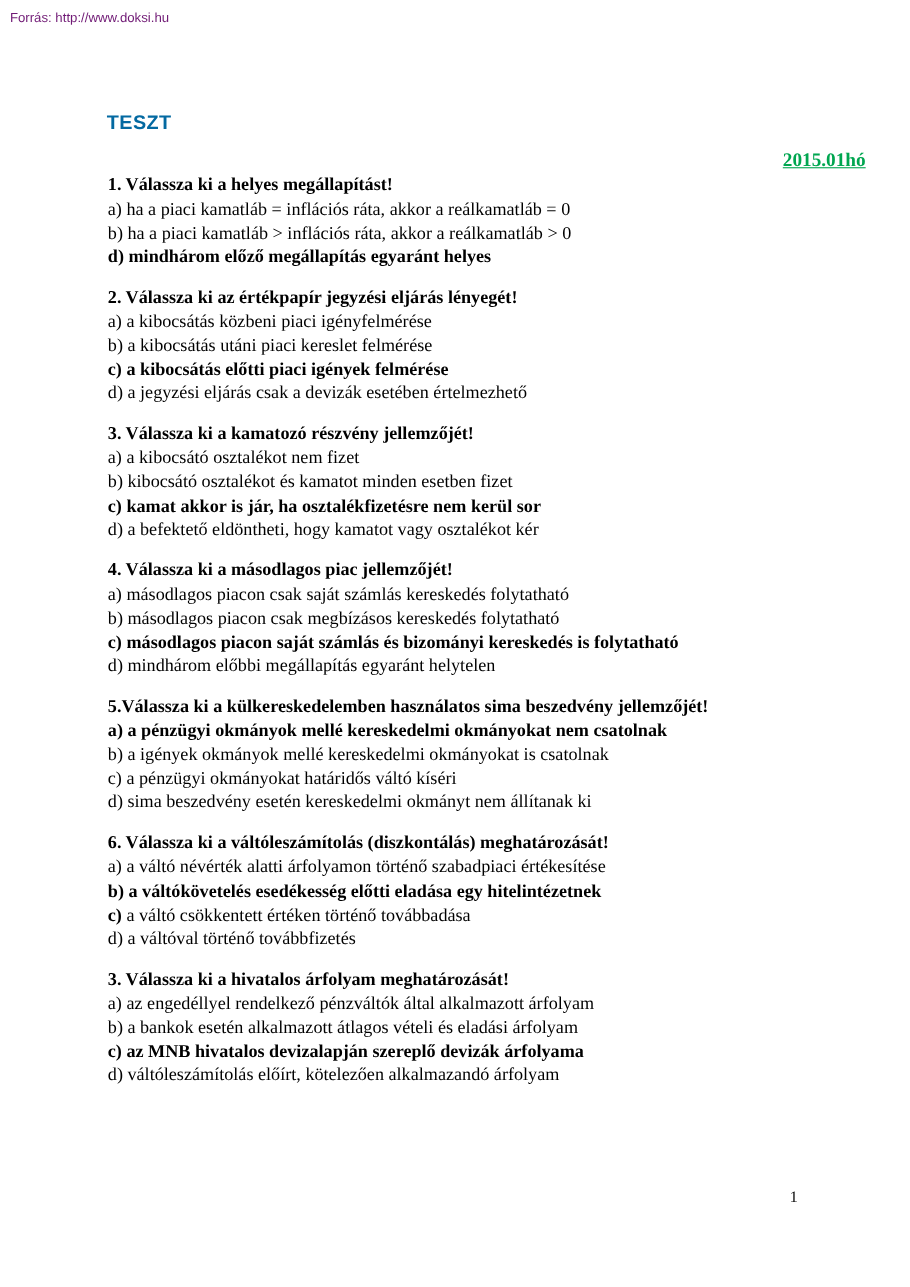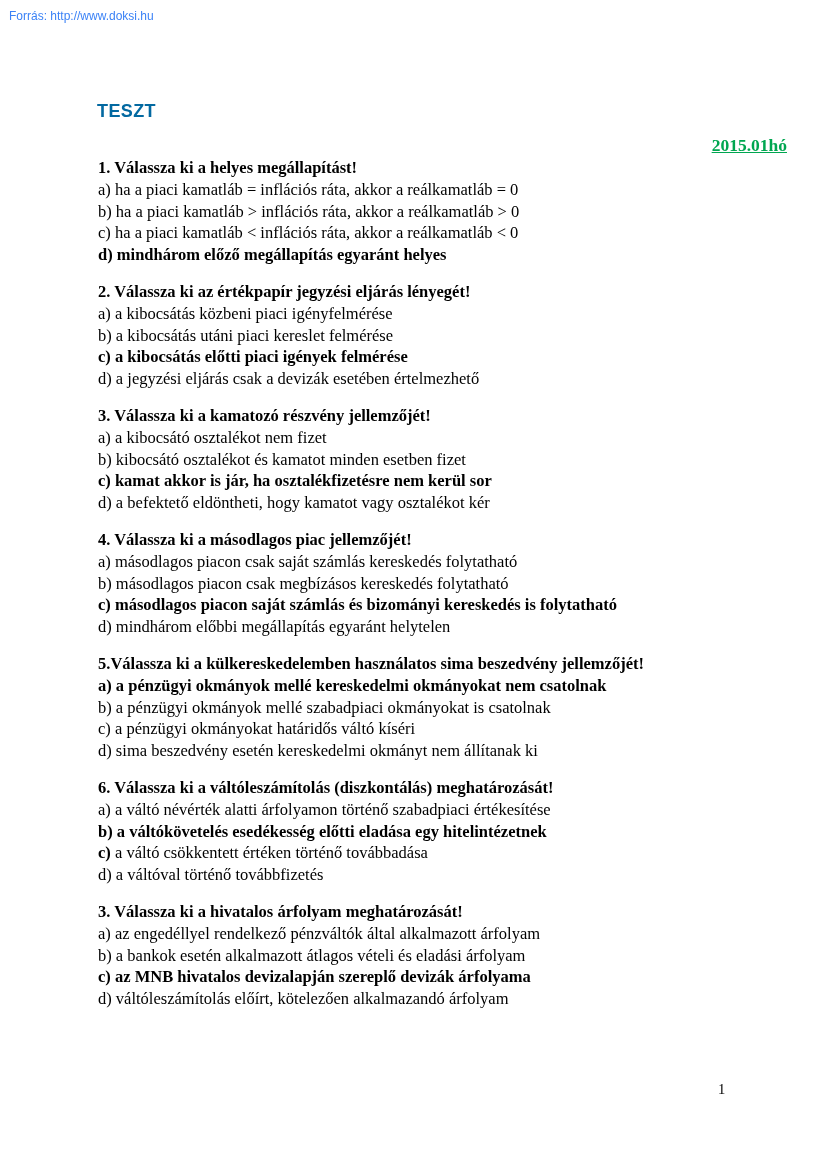--- a/index.html
+++ b/index.html
@@ -13,21 +13,21 @@
       position: relative;
       overflow: hidden;
     }
     .source-label {
       position: absolute;
       left: 9px;
       top: 9px;
       font-family: "Liberation Sans", sans-serif;
       font-size: 12px;
       line-height: 14px;
-      color: #3b82f6;
+      color: #701a75;
     }
     .content {
       position: absolute;
       left: 97px;
       top: 101px;
       width: 690px;
     }
     .doc-title {
       font-family: "Liberation Sans", sans-serif;
       font-size: 18px;
@@ -69,21 +69,20 @@
 <div class="source-label">Forrás: http://www.doksi.hu</div>
 
 <div class="content">
   <h1 class="doc-title" style="color: #0369a1;">TESZT</h1>
   <h2 class="doc-date" style="color: rgb(0, 166, 80);">2015.01hó</h2>
   <div id="questions">
       <div class="question">
         <p class="q-header">1. Válassza ki a helyes megállapítást!</p>
         <p class="">a) ha a piaci kamatláb = inflációs ráta, akkor a reálkamatláb = 0</p>
         <p class="">b) ha a piaci kamatláb &gt; inflációs ráta, akkor a reálkamatláb &gt; 0</p>
-        <p class="">c) ha a piaci kamatláb &lt; inflációs ráta, akkor a reálkamatláb &lt; 0</p>
         <p class="bold">d) mindhárom előző megállapítás egyaránt helyes</p>
       </div>
       <div class="question">
         <p class="q-header">2. Válassza ki az értékpapír jegyzési eljárás lényegét!</p>
         <p class="">a) a kibocsátás közbeni piaci igényfelmérése</p>
         <p class="">b) a kibocsátás utáni piaci kereslet felmérése</p>
         <p class="bold">c) a kibocsátás előtti piaci igények felmérése</p>
         <p class="">d) a jegyzési eljárás csak a devizák esetében értelmezhető</p>
       </div>
       <div class="question">
@@ -96,21 +95,21 @@
       <div class="question">
         <p class="q-header">4. Válassza ki a másodlagos piac jellemzőjét!</p>
         <p class="">a) másodlagos piacon csak saját számlás kereskedés folytatható</p>
         <p class="">b) másodlagos piacon csak megbízásos kereskedés folytatható</p>
         <p class="bold">c) másodlagos piacon saját számlás és bizományi kereskedés is folytatható</p>
         <p class="">d) mindhárom előbbi megállapítás egyaránt helytelen</p>
       </div>
       <div class="question">
         <p class="q-header">5.Válassza ki a külkereskedelemben használatos sima beszedvény jellemzőjét!</p>
         <p class="bold">a) a pénzügyi okmányok mellé kereskedelmi okmányokat nem csatolnak</p>
-        <p class="">b) a pénzügyi okmányok mellé szabadpiaci okmányokat is csatolnak</p>
+        <p class="">b) a igények okmányok mellé kereskedelmi okmányokat is csatolnak</p>
         <p class="">c) a pénzügyi okmányokat határidős váltó kíséri</p>
         <p class="">d) sima beszedvény esetén kereskedelmi okmányt nem állítanak ki</p>
       </div>
       <div class="question">
         <p class="q-header">6. Válassza ki a váltóleszámítolás (diszkontálás) meghatározását!</p>
         <p class="">a) a váltó névérték alatti árfolyamon történő szabadpiaci értékesítése</p>
         <p class="bold">b) a váltókövetelés esedékesség előtti eladása egy hitelintézetnek</p>
         <p class=""><span class="bold">c)</span><span> a váltó csökkentett értéken történő továbbadása</span></p>
         <p class="">d) a váltóval történő továbbfizetés</p>
       </div>

